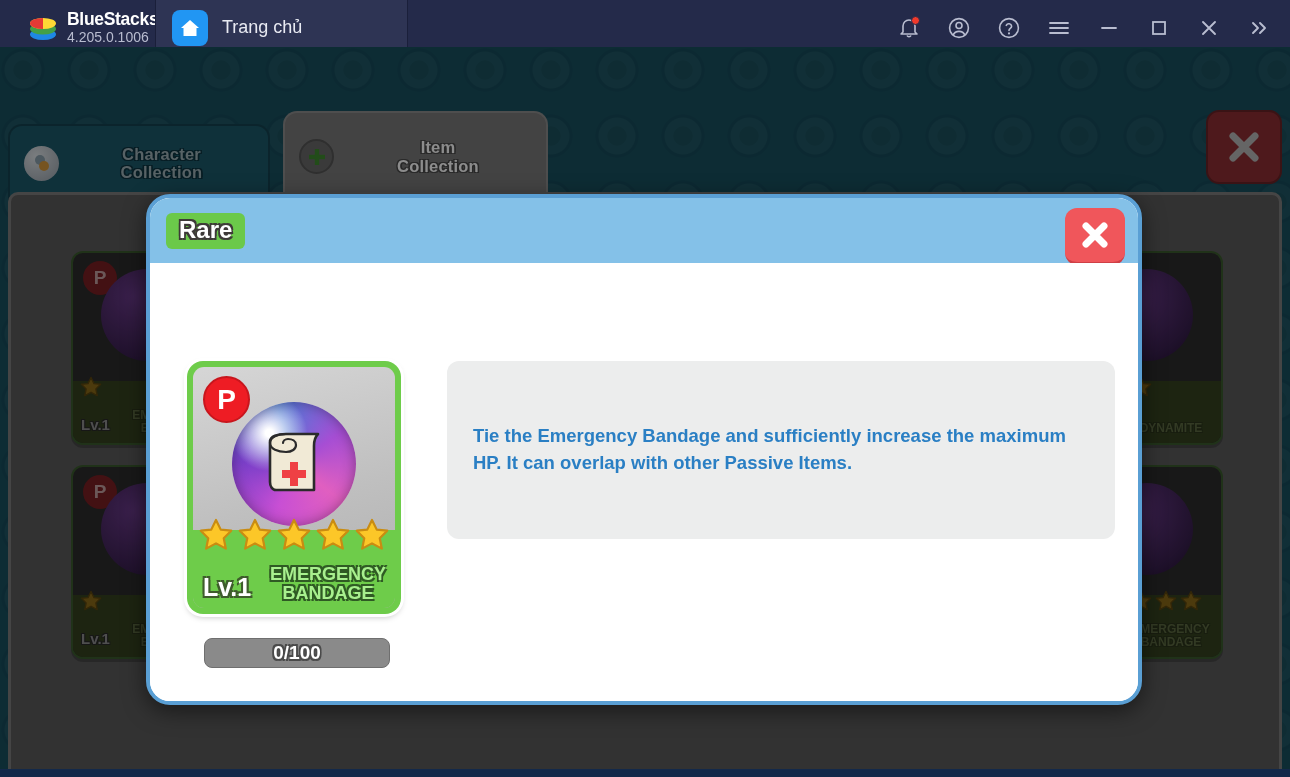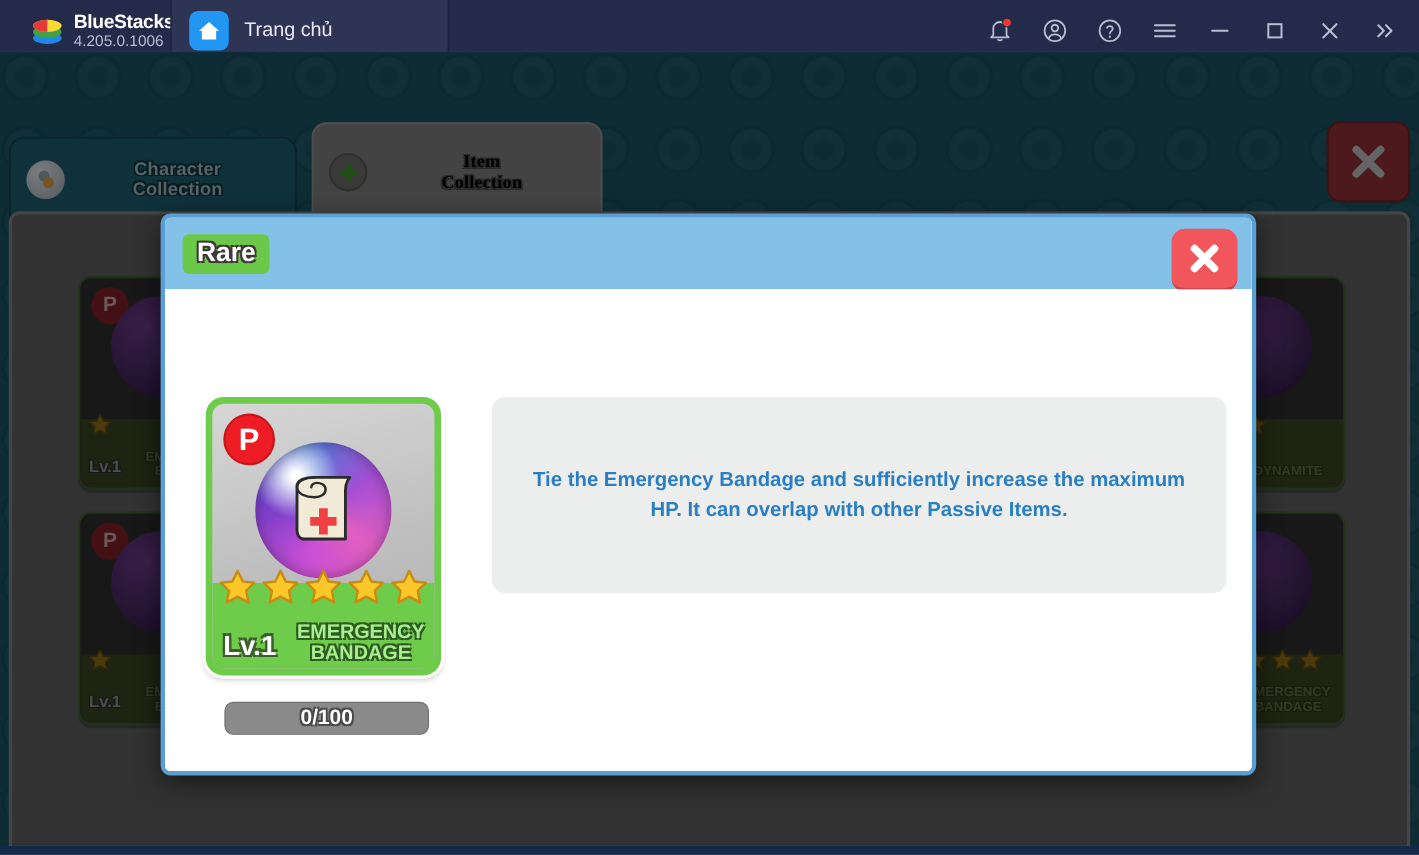--- a/index.html
+++ b/index.html
@@ -111,23 +111,22 @@
   .coll-tab-label {
     font-size: 16.5px; font-weight: bold; line-height: 1.12;
     text-align: center; flex: 1; padding-right: 14px;
     letter-spacing: 0.2px;
   }
   .coll-tab.inactive .coll-tab-label {
     color: #9fb2b8;
     text-shadow: -1.4px -1.4px 0 #0d3440, 1.4px -1.4px 0 #0d3440, -1.4px 1.4px 0 #0d3440, 1.4px 1.4px 0 #0d3440;
   }
   .coll-tab.active .coll-tab-label {
-    color: #000000;
+    color: #ffffff;
     text-shadow: -1.4px -1.4px 0 #4b4b4b, 1.4px -1.4px 0 #4b4b4b, -1.4px 1.4px 0 #4b4b4b, 1.4px 1.4px 0 #4b4b4b;
-    font-family: Liberation Serif, serif;
   }
 
   
   .game-close {
     position: absolute; right: 8px; top: 63px;
     width: 76px; height: 74px; border-radius: 13px;
     background: #8e2f33;
     border: 2px solid #6b2327;
     display: flex; align-items: center; justify-content: center;
   }
@@ -206,21 +205,21 @@
     position: absolute; inset: 0;
     background: rgba(0,0,0,0.45);
   }
 
   
   .modal {
     position: absolute; left: 146px; top: 147px;
     width: 996px; height: 511px;
     background: #ffffff;
     border: 4px solid #5a9fd4;
-    border-radius: 9px;
+    border-radius: 24px;
     overflow: hidden;
     box-shadow: 0 6px 22px rgba(0,0,0,0.5);
   }
   .modal-head {
     height: 65px;
     background: #84c1e8;
     display: flex; align-items: center;
     padding: 0 14px 0 16px;
     position: relative;
   }
@@ -318,21 +317,21 @@
   .desc {
     position: absolute; left: 297px; top: 98px;
     width: 668px; height: 178px;
     background: #eceded;
     border-radius: 12px;
     display: flex; align-items: center; justify-content: center;
     padding: 0 26px;
   }
   .desc p {
     font-size: 18.5px; font-weight: bold; line-height: 1.45;
-    color: #2a7fc4; text-align: center;
+    color: #2a7fc4; text-align: left;
   }
 
   
   .stat {
     position: absolute; left: 324px; top: 294px;
     width: 203px; height: 42px;
     background: #ececec;
     border-radius: 10px;
     display: flex; align-items: center;
     padding: 0 14px 0 10px;

